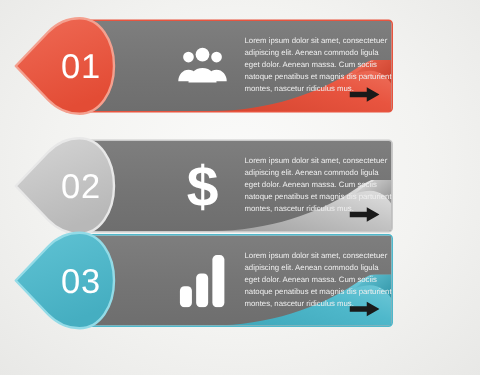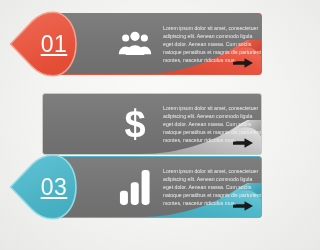--- a/index.html
+++ b/index.html
@@ -82,21 +82,20 @@
     display: flex;
     align-items: center;
     justify-content: center;
     padding-left: 16px;
     color: #ffffff;
     font-size: 23px;
     font-weight: 300;
     letter-spacing: 0.5px;
     z-index: 4;
     pointer-events: none;
-    text-decoration: underline;
   }
 
   
   .icon {
     position: absolute;
     left: 70px;
     top: 50%;
     transform: translateY(-50%);
     width: 44px;
     height: 44px;
@@ -216,20 +215,32 @@
         </svg>
       </div>
 
       <div class="arrow">
         <svg viewBox="0 0 20 12" aria-hidden="true">
           <path d="M0 4.2h11.5V1.2L20 6l-8.5 4.8V7.8H0z" fill="#1a1a1a"></path>
         </svg>
       </div>
     </div>
 
+    <div class="pointer">
+      <svg viewBox="0 0 76 70" aria-hidden="true">
+        <defs>
+          <linearGradient id="ptrGrad2" x1="0" y1="0" x2="0.4" y2="1">
+            <stop offset="0%" stop-color="#d5d5d5"></stop>
+            <stop offset="100%" stop-color="#b8b8b8"></stop>
+          </linearGradient>
+        </defs>
+        <path d="M2.5 35 L24 12.5 C30 6.4 38 3.2 45 3.2 C58.5 3.2 68 17.5 68 35 C68 52.5 58.5 66.8 45 66.8 C38 66.8 30 63.6 24 57.5 Z" fill="url(#ptrGrad2)" stroke="#e8e8e8" stroke-width="1.6" stroke-linejoin="round"></path>
+      </svg>
+      <div class="num">02</div>
+    </div>
   </div>
 
   <div class="row row-3">
 
     <div class="bar">
 
       <div class="icon">
         <svg viewBox="0 0 34 38" width="32" height="36" aria-hidden="true">
           <rect x="1" y="23" width="8.5" height="15" rx="3.2" fill="#ffffff"></rect>
           <rect x="12.5" y="14" width="8.5" height="24" rx="3.2" fill="#ffffff"></rect>

